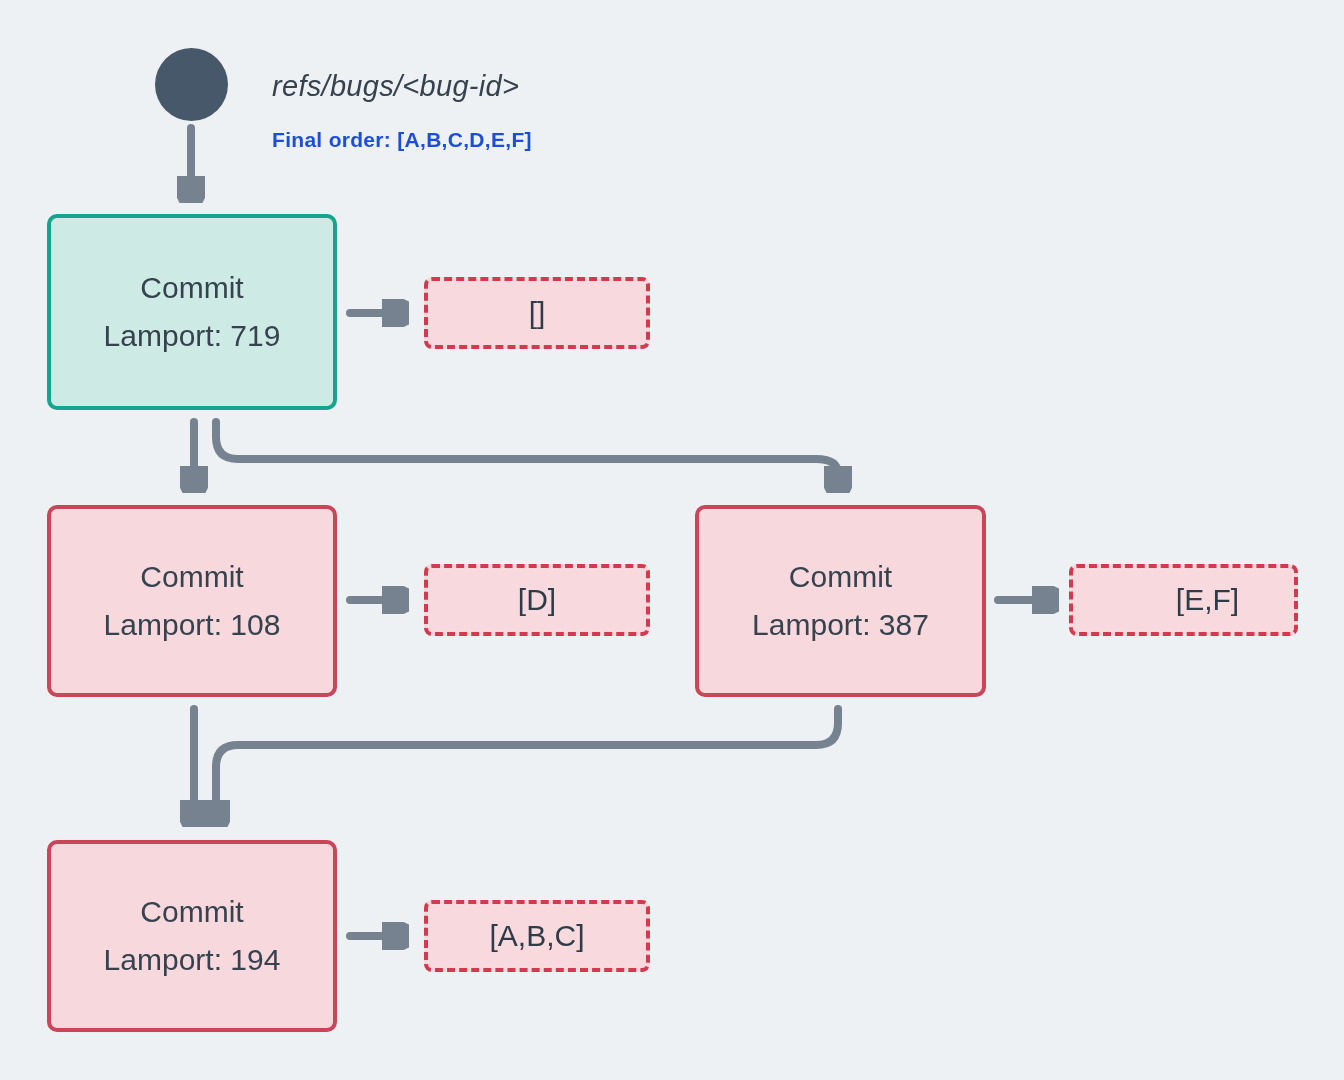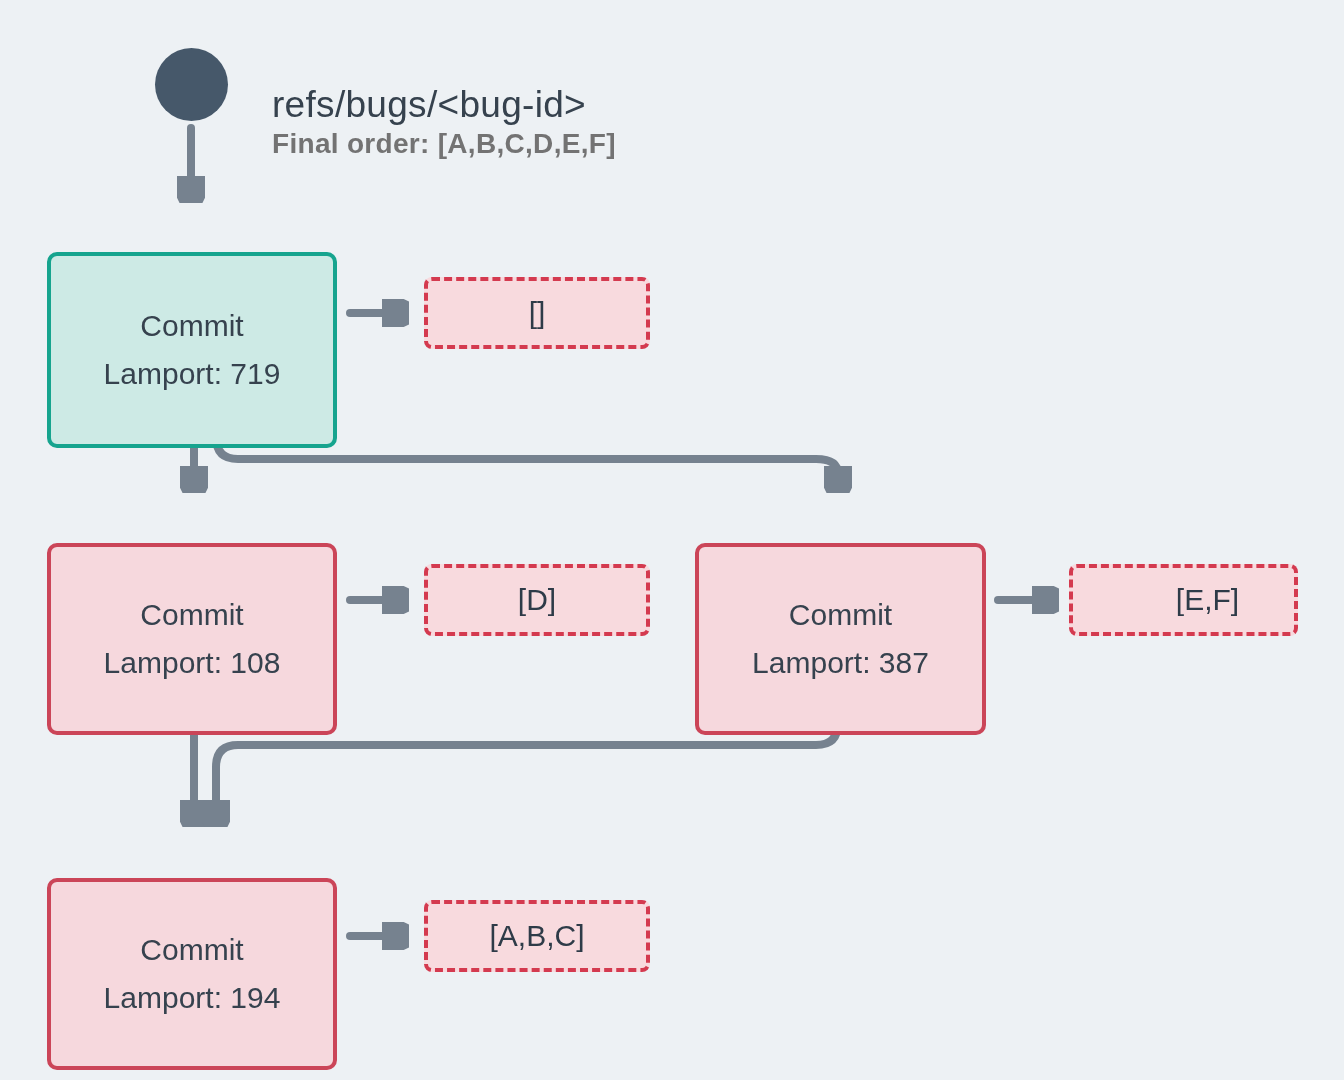--- a/index.html
+++ b/index.html
@@ -14,36 +14,35 @@
   }
   .arrow-layer { position: absolute; left: 0; top: 0; width: 1344px; height: 1080px; }
   .arrow-layer path { fill: none; stroke: #76828f; stroke-width: 8; stroke-linecap: round; }
 
   .ref-circle {
     position: absolute; left: 155px; top: 48px;
     width: 73px; height: 73px; border-radius: 50%;
     background: #46586a;
   }
   .ref-label {
-    position: absolute; left: 272px; top: 84px;
-    font-size: 37px; letter-spacing: 0.3px;
+    position: absolute; left: 272px; top: 70px;
+    font-size: 29px; letter-spacing: 0.3px; font-style: italic;
   }
   .final-order {
     position: absolute; left: 272px; top: 128px;
-    font-size: 28px; font-weight: bold; letter-spacing: 0.3px; color: #737373;
+    font-size: 21px; font-weight: bold; letter-spacing: 0.3px; color: #1d4ed8;
   }
 
   .commit {
     position: absolute; box-sizing: border-box;
     border-radius: 10px;
     display: flex; flex-direction: column;
     align-items: center; justify-content: center;
     gap: 10px; font-size: 30px; line-height: 38px;
     text-align: center;
-    margin-top: 38px;
   }
   .commit.head { background: #cdeae5; border: 4px solid #16a48e; }
   .commit.red  { background: #f6d8dd; border: 4px solid #cb4558; }
   #commit-864 { left: 47px;  top: 214px; width: 290px; height: 196px; }
   #commit-246 { left: 47px;  top: 505px; width: 290px; height: 192px; }
   #commit-537 { left: 695px; top: 505px; width: 291px; height: 192px; }
   #commit-127 { left: 47px;  top: 840px; width: 290px; height: 192px; }
 
   .ops {
     position: absolute; box-sizing: border-box;

